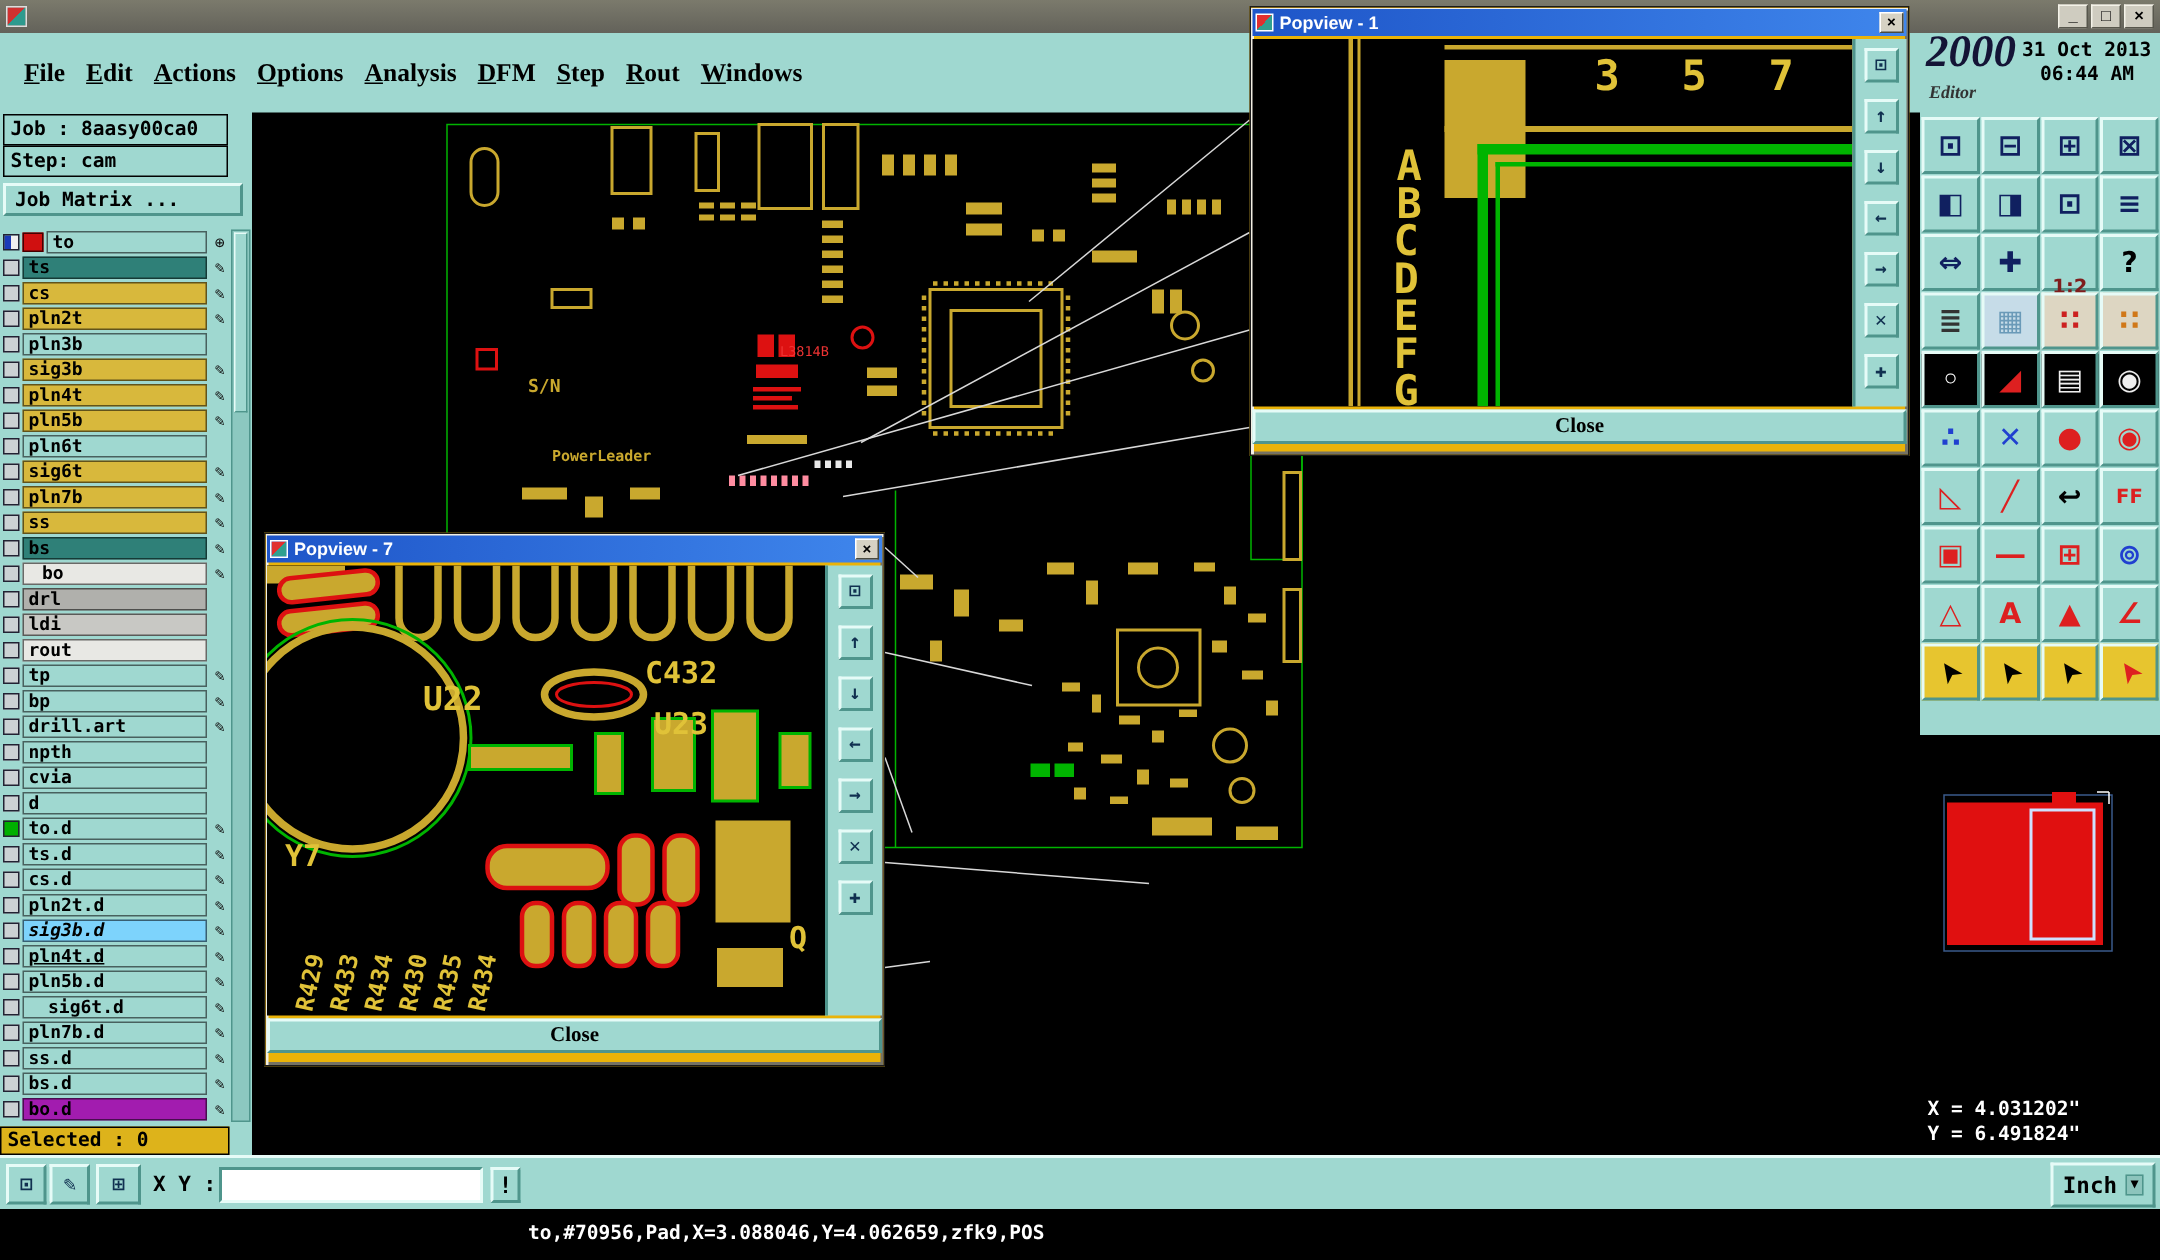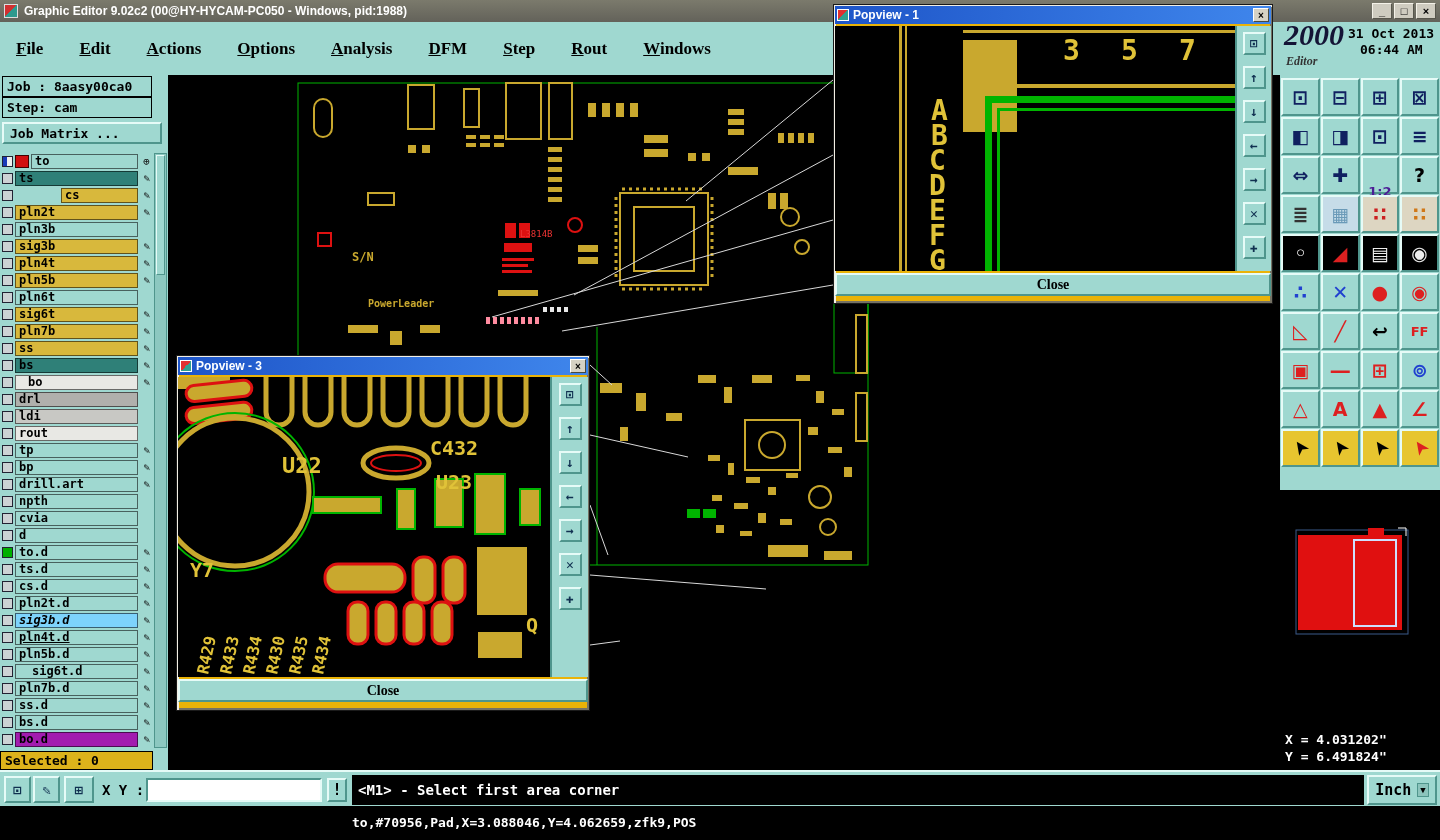--- a/index.html
+++ b/index.html
@@ -1,21 +1,21 @@
 <!DOCTYPE html>
 <html><head>
 <meta charset="utf-8">
 <style>
 *{margin:0;padding:0;box-sizing:border-box}
 body{width:1440px;height:840px;position:relative;overflow:hidden;background:#9fd8d0;font-family:"DejaVu Sans Mono",monospace}
 #titlebar{position:absolute;left:0;top:0;width:1440px;height:22px;background:linear-gradient(180deg,#7b7a6c,#63625a);color:#fff;display:flex;align-items:center;gap:6px;padding:0 4px;font:bold 12px "Liberation Sans",sans-serif}
 .app-icon{width:14px;height:14px;background:linear-gradient(135deg,#d03030 50%,#2e9a8e 50%);border:1px solid #ddd;flex:none}
 .win-controls{margin-left:auto;display:flex;gap:2px}
 .wbtn{width:20px;height:16px;background:#cfccc0;border:1px solid;border-color:#f4f2e8 #57564c #57564c #f4f2e8;color:#000;font:bold 11px "Liberation Sans",sans-serif;display:flex;align-items:center;justify-content:center}
-#menubar{position:absolute;left:0;top:22px;width:1280px;height:53px;background:#9fd8d0;display:flex;align-items:center;gap:36px;padding-left:16px;font:bold 17px "Liberation Serif",serif;color:#000}
+#menubar{position:absolute;left:0;top:22px;width:1280px;height:53px;background:#9fd8d0;display:flex;align-items:center;gap:14px;padding-left:16px;font:bold 17px "Liberation Serif",serif;color:#000}
 .mn{text-decoration:underline}
 #sidebar{position:absolute;left:0;top:75px;width:168px;height:695px;background:#9fd8d0}
 .info-box{position:absolute;left:2px;width:150px;height:21px;border:1px solid #000;font:bold 13px "DejaVu Sans Mono",monospace;display:flex;align-items:center;padding-left:4px}
 #job-box{top:1px}#step-box{top:22px}
 #job-matrix{position:absolute;left:2px;top:47px;width:160px;height:22px;display:flex;align-items:center;padding-left:6px;font:bold 13px "DejaVu Sans Mono",monospace}
 .raised{background:#9fd8d0;border:2px solid;border-color:#e6fbf7 #4f958c #4f958c #e6fbf7}
 #layer-list{position:absolute;left:0;top:78px;width:153px}
 .layer-row{height:17px;display:flex;align-items:center;gap:2px;padding-left:2px}
 .layer-check{width:11px;height:11px;border:1px solid #223;background:#ccd2d4;flex:none}
 .layer-check.half{background:linear-gradient(90deg,#1a3ab8 45%,#f0f0f0 45%)}
@@ -62,21 +62,20 @@
 .pv-tools{flex:1;background:#9fd8d0;display:flex;flex-direction:column;align-items:center;padding-top:6px;gap:11px;border-left:2px solid #4f958c}
 .pv-btn{width:23px;height:23px;background:#9fd8d0;border:2px solid;border-color:#e6fbf7 #4f958c #4f958c #e6fbf7;display:flex;align-items:center;justify-content:center;font-size:13px;font-weight:bold;color:#103050}
 .pv-closebar{height:23px;margin-top:2px;display:flex;align-items:center;justify-content:center;font:bold 14px "Liberation Serif",serif;color:#000}
 svg text{font-family:"DejaVu Sans Mono",monospace}
 </style>
 </head>
 <body>
 
 <div id="titlebar">
   <span class="app-icon"></span>
-  <span>Graphic Editor 9.02c2 (00@HY-HYCAM-PC050 - Windows, pid:1988)</span>
   <span class="win-controls">
     <span class="wbtn">_</span>
     <span class="wbtn">□</span>
     <span class="wbtn">×</span>
   </span>
 </div>
 
 <div id="menubar">
     <div class="menu-item"><span class="mn">F</span>ile</div>
     <div class="menu-item"><span class="mn">E</span>dit</div>
@@ -100,21 +99,21 @@
         <span class="layer-name" style="background: rgb(159, 216, 208);">to</span>
         <span class="layer-glyph">⊕</span>
       </div>
       <div class="layer-row">
         <span class="layer-check"></span>
         <span class="layer-name" style="background: rgb(47, 128, 120);">ts</span>
         <span class="layer-glyph">✎</span>
       </div>
       <div class="layer-row">
         <span class="layer-check"></span>
-        <span class="layer-name" style="background: rgb(216, 184, 60); margin-left: 46px;">cs</span>
+        <span class="layer-name" style="background: rgb(216, 184, 60);">cs</span>
         <span class="layer-glyph">✎</span>
       </div>
       <div class="layer-row">
         <span class="layer-check"></span>
         <span class="layer-name" style="background: rgb(216, 184, 60);">pln2t</span>
         <span class="layer-glyph">✎</span>
       </div>
       <div class="layer-row">
         <span class="layer-check"></span>
         <span class="layer-name" style="background: rgb(159, 216, 208);">pln3b</span>
@@ -459,21 +458,21 @@
       <div class="tool-btn">
         <span style="display: inline-block;">≡</span>
       </div>
       <div class="tool-btn">
         <span style="display: inline-block;">⇔</span>
       </div>
       <div class="tool-btn">
         <span style="display: inline-block;">✚</span>
       </div>
       <div class="tool-btn">
-        <span class="sm" style="color: #4c1d95; display: inline-block; margin-top: 33px;">1:2</span>
+        <span class="sm" style="color: #7f1d1d; display: inline-block; margin-top: 33px;">1:2</span>
       </div>
       <div class="tool-btn">
         <span style="color: rgb(0, 0, 0); display: inline-block;">?</span>
       </div>
       <div class="tool-btn">
         <span style="color: rgb(51, 51, 51); display: inline-block;">≣</span>
       </div>
       <div class="tool-btn" style="background: rgb(198, 220, 232);">
         <span style="color: rgb(106, 154, 184); display: inline-block;">▦</span>
       </div>
@@ -610,21 +609,21 @@
         <div class="pv-btn">✕</div>
         <div class="pv-btn">✚</div>
       </div>
   </div>
   <div class="pv-closebar raised">Close</div>
 </div>
 
 <div class="popwin" id="popview2">
   <div class="pv-title">
     <span class="pv-icon"></span>
-    <span>Popview - 3</span>
+    <span>Popview - 7</span>
     <span class="pv-close">×</span>
   </div>
   <div class="pv-body">
     <div class="pv-canvas">
       <svg width="372" height="300" viewBox="0 0 372 300">
         <rect x="0" y="0" width="52" height="12" fill="#c9a82e"></rect>
         <g fill="#c9a82e" stroke="#dd1111" stroke-width="3">
           <rect x="8" y="6" width="66" height="16" rx="8" transform="rotate(-6 40 14)"></rect>
           <rect x="8" y="28" width="66" height="16" rx="8" transform="rotate(-6 40 36)"></rect>
         </g>
@@ -695,23 +694,20 @@
       <span>✎</span>
     </div>
   <div class="bb-btn raised" id="bb3">
       <span>⊞</span>
     </div>
   <span id="xy-label">X Y :</span>
   <input id="xy-input" style="">
   <div class="raised" id="alert-btn" style="display:flex;align-items:center;justify-content:center">
       <span>!</span>
     </div>
-  <div id="message">
-      <span>&lt;M1&gt; - Select first area corner</span>
-    </div>
   <div id="inch-btn" class="raised">
     <span>Inch</span>
     <span id="inch-arrow">▼</span>
   </div>
 </div>
 
 <div id="statusbar">
   <span>to,#70956,Pad,X=3.088046,Y=4.062659,zfk9,POS</span>
 </div>
 

